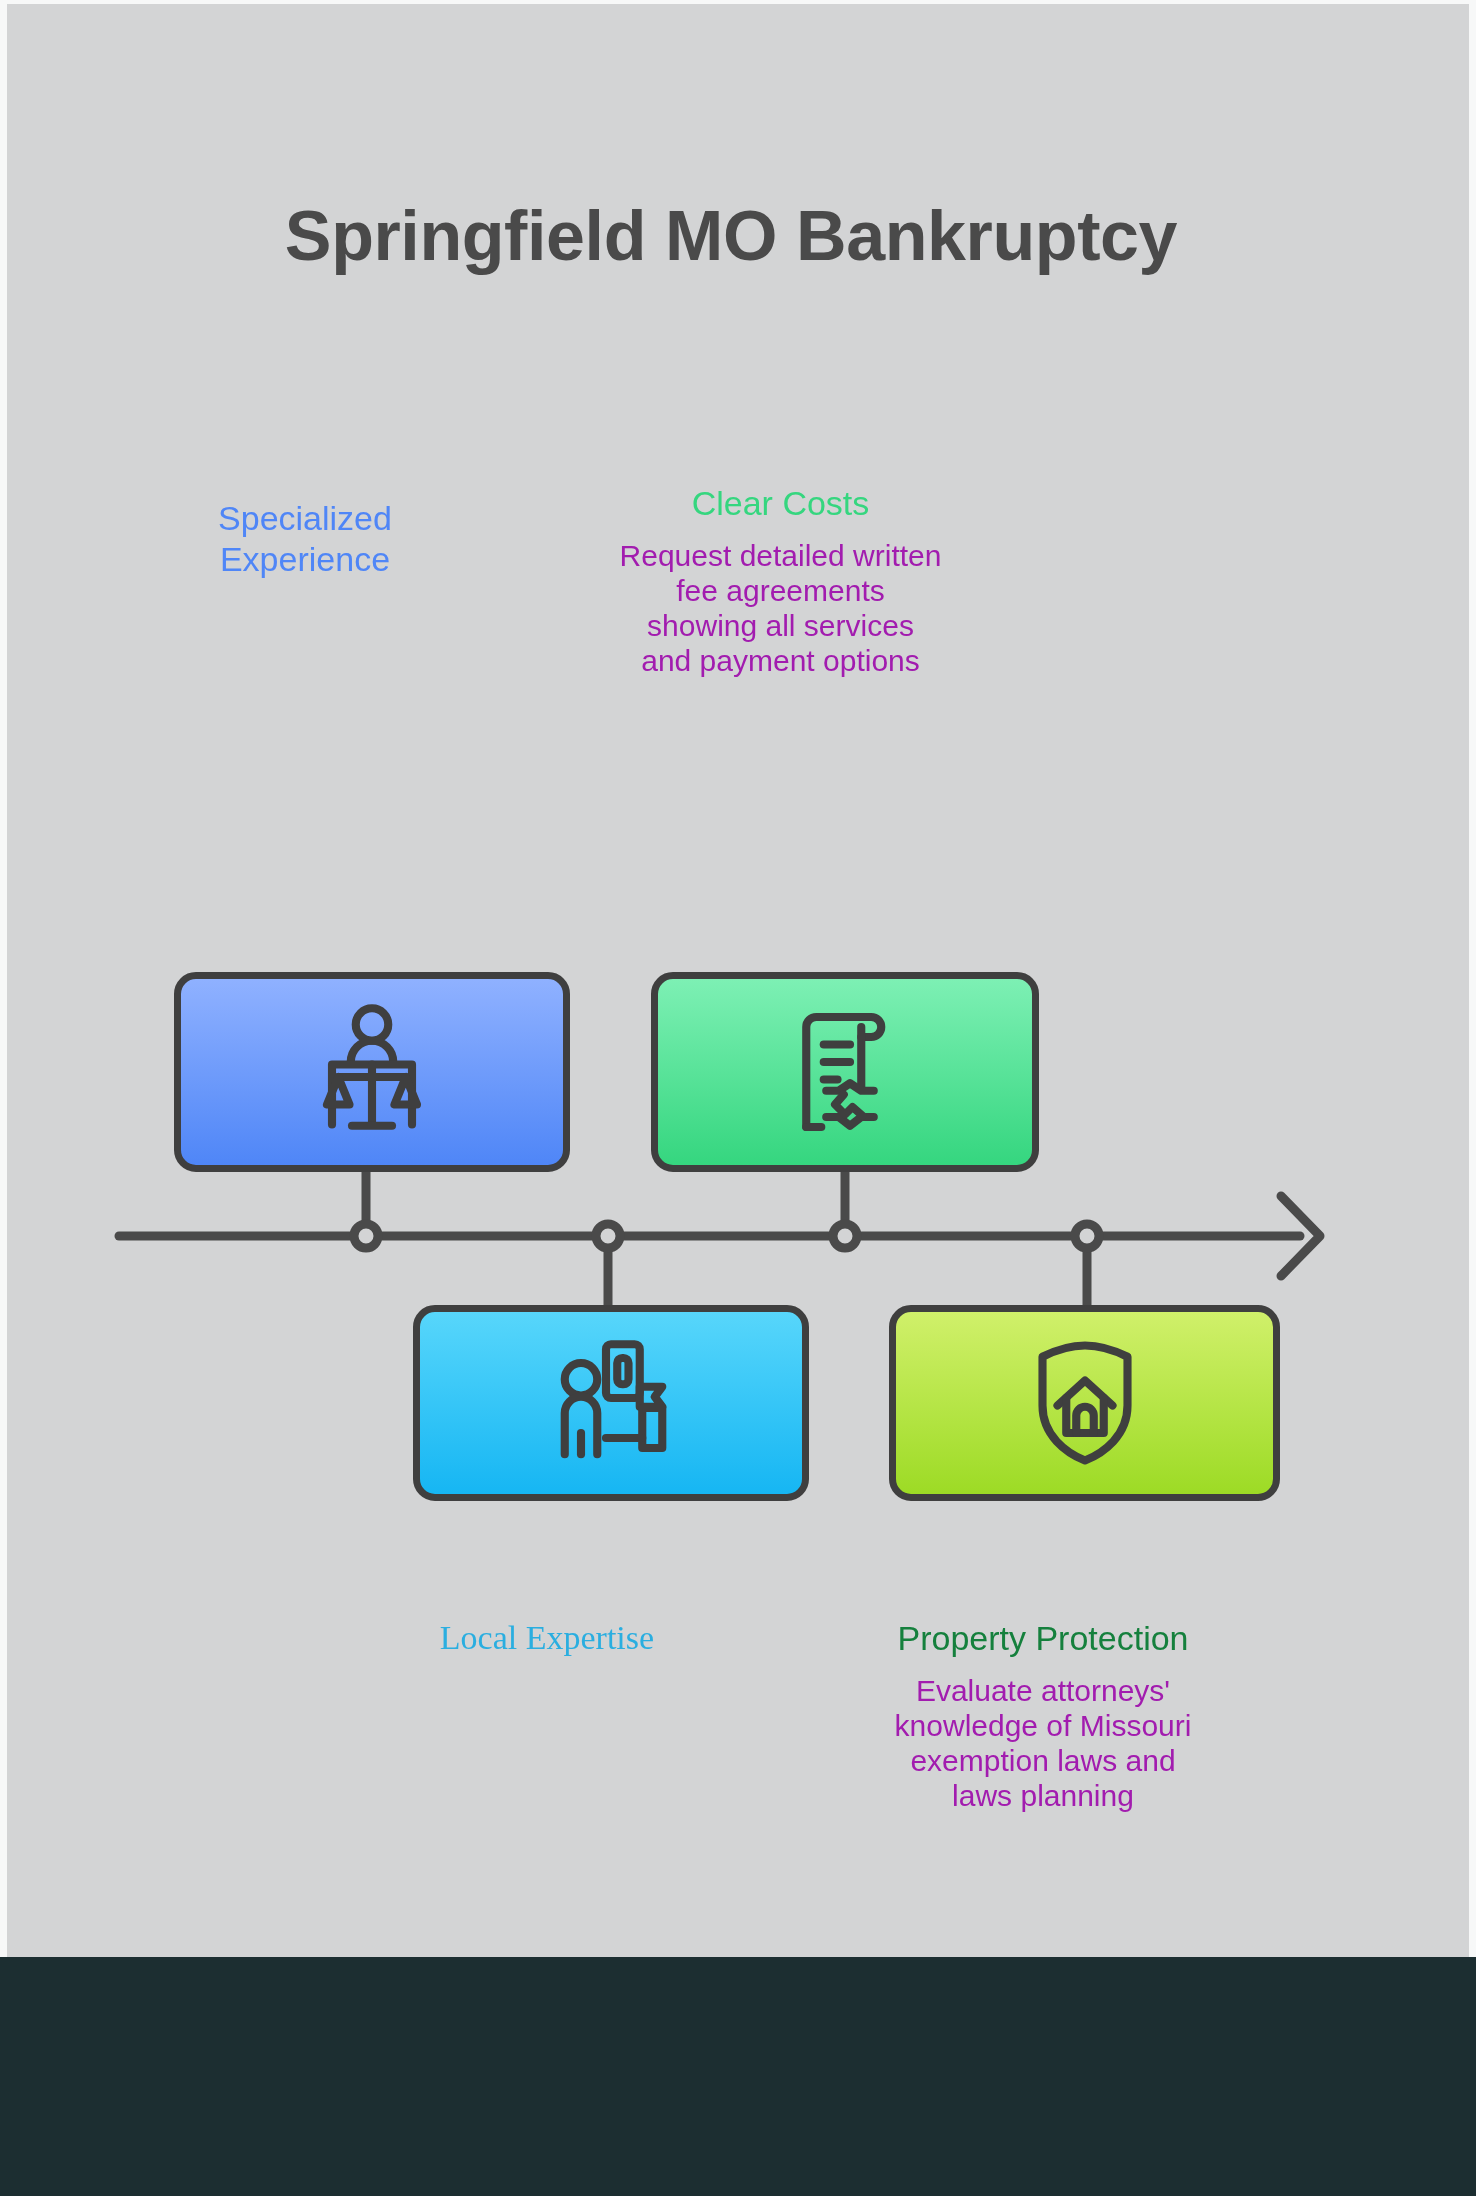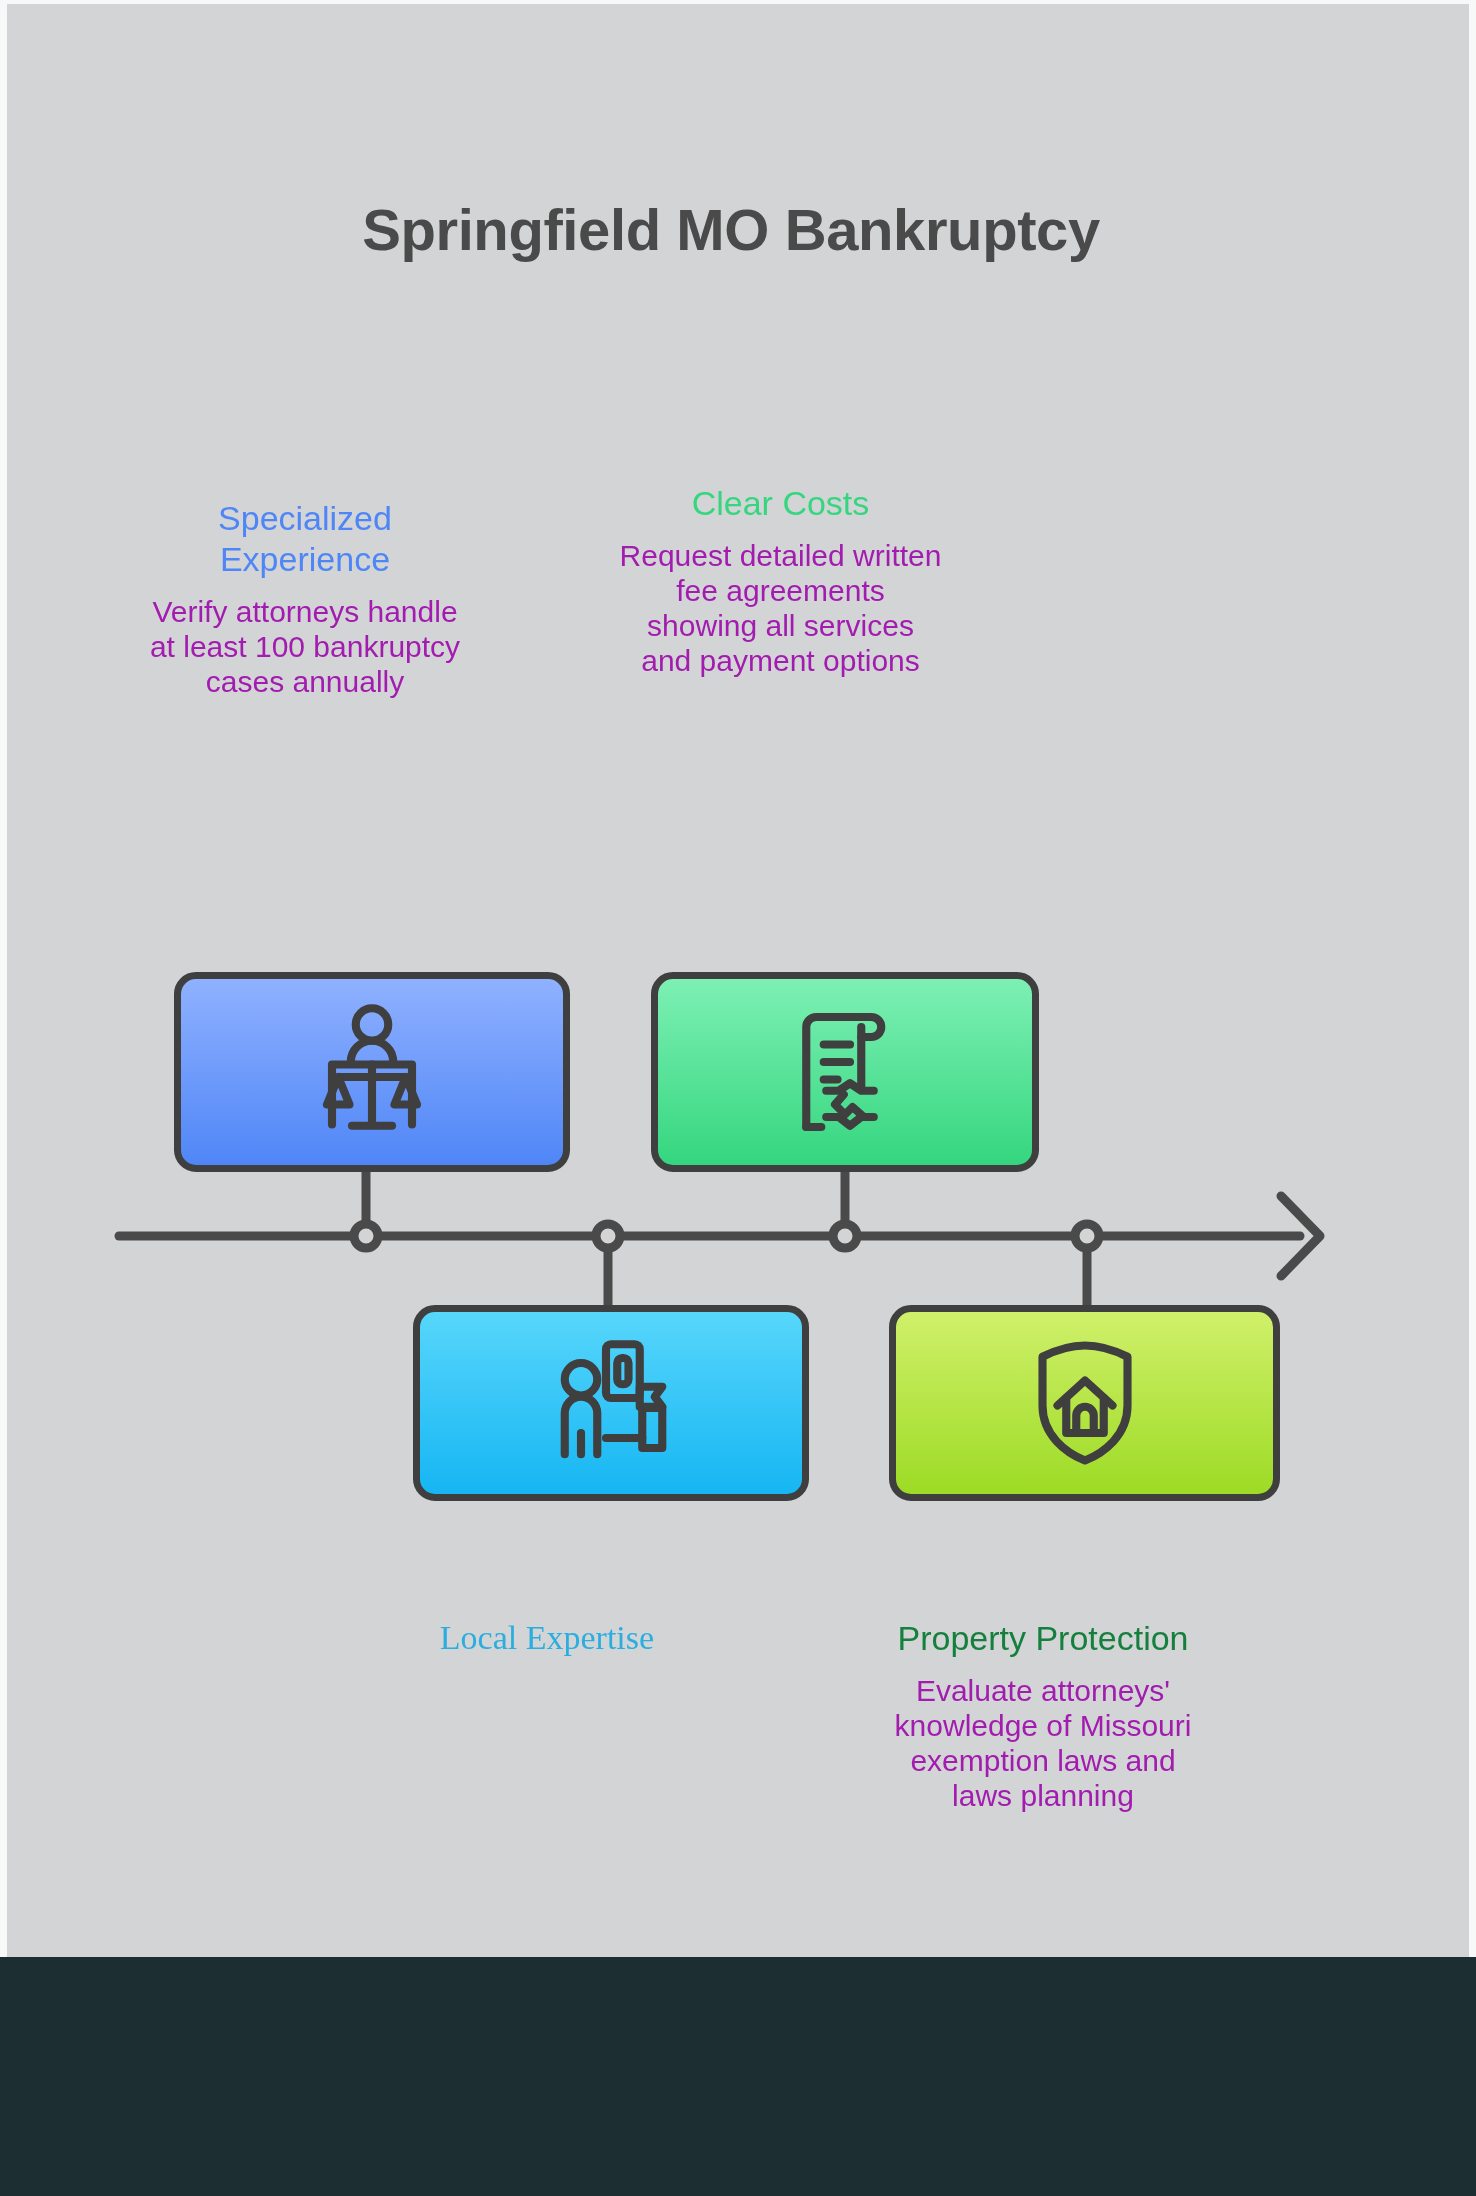--- a/index.html
+++ b/index.html
@@ -44,21 +44,21 @@
   
   .title-block {
     position: absolute;
     left: 0;
     top: 196px;
     width: 1462px;
     text-align: center;
   }
   .title-line {
     display: block;
-    font-size: 58px;
+    font-size: 70px;
     font-weight: bold;
     color: #4a4a4a;
     line-height: 1.16;
     letter-spacing: -0.4px;
   }
 
   
   .text-group {
     position: absolute;
     text-align: center;
@@ -125,21 +125,20 @@
 <div id="infographic">
 
   <div class="canvas-body"></div>
 
   <div class="title-block">
     <span class="title-line">Springfield MO Bankruptcy</span>
   </div>
 
   <div class="text-group" id="text-specialized">
     <p class="group-heading" style="color:#4f86f7">Specialized Experience</p>
-    <p class="group-body">Verify attorneys handle at least 100 bankruptcy cases annually</p>
   </div>
 
   <div class="text-group" id="text-costs">
     <p class="group-heading" style="color:#35d67f">Clear Costs</p>
     <p class="group-body">Request detailed written fee agreements showing all services and payment options</p>
   </div>
 
   <svg class="timeline-svg" viewBox="0 0 1462 1953" xmlns="http://www.w3.org/2000/svg">
     <g stroke="#4a4a4a" stroke-width="9" fill="none" stroke-linecap="round">
 

